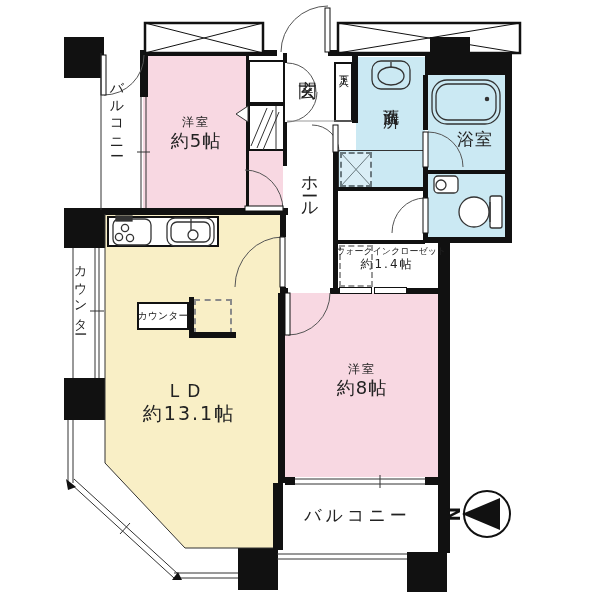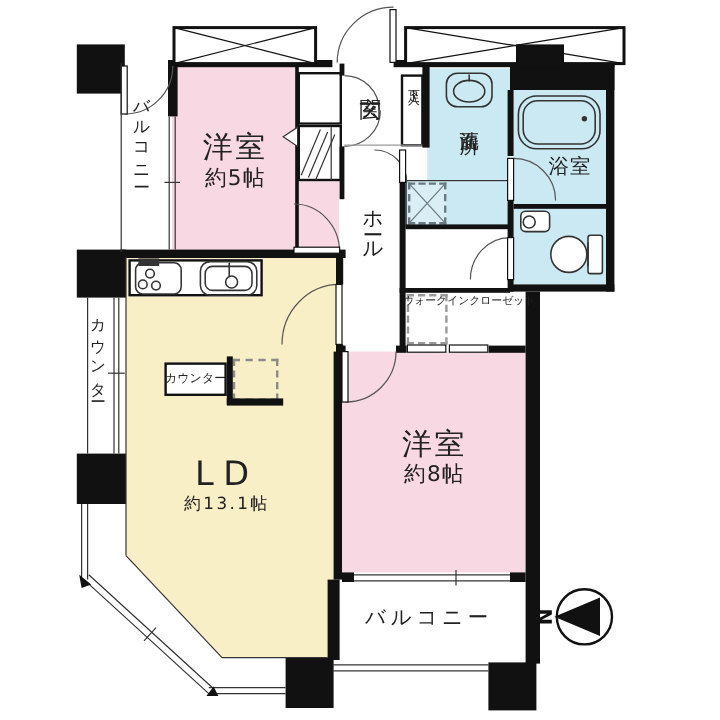--- a/index.html
+++ b/index.html
@@ -10,21 +10,21 @@
   .pillar{position:absolute;background:var(--wall,#111);}
   .lbl{position:absolute;color:#222;line-height:1.25;white-space:nowrap;}
   .center{display:flex;align-items:center;justify-content:center;text-align:center;}
   .vtext{writing-mode:vertical-rl;text-orientation:upright;}
   .box{position:absolute;background:#fff;border:2px solid #111;box-sizing:border-box;}
   .dashedbox{position:absolute;border:2px dashed #8a8a8a;box-sizing:border-box;}
   .bg-pink{background:var(--bedroom,#f8d8e2);}
   .bg-yellow{background:var(--living,#f9efc6);}
   .bg-cyan{background:var(--wet,#cbe9f3);}
   svg{position:absolute;left:0;top:0;}
-  .roomname{font-size:25px;letter-spacing:2px;}
+  .roomname{font-size:12px;letter-spacing:2px;}
   .roomsize{font-size:18px;letter-spacing:1px;}
 </style>
 </head>
 <body>
 
 <div id="plan">
 
   <div class="room bg-pink" style="left:143px;top:53px;width:140px;height:157px;
               clip-path:polygon(0 0,105px 0,105px 97px,140px 97px,140px 157px,0 157px);"></div>
 
@@ -232,30 +232,31 @@
   <div class="lbl vtext" style="left:337px;top:67px;font-size:10px;letter-spacing:1px;">下足入</div>
 
   <div class="lbl vtext" style="left:381px;top:96px;font-size:16px;letter-spacing:2px;">洗面所</div>
 
   <div class="lbl center" style="left:446px;top:128px;width:58px;height:24px;font-size:17px;letter-spacing:1px;">浴室</div>
 
   <div class="lbl vtext" style="left:299px;top:164px;font-size:17px;letter-spacing:3px;">ホール</div>
 
   <div class="lbl" style="left:336px;top:246px;width:102px;text-align:center;">
     <div style="font-size:9px;">ウォークインクローゼット</div>
+    <div style="font-size:12px;letter-spacing:2px;">約1.4帖</div>
   </div>
 
   <div class="lbl vtext" style="left:72px;top:256px;font-size:13px;letter-spacing:3px;">カウンター</div>
 
 
   <div class="lbl center" style="left:137px;top:302px;width:52px;height:28px;font-size:10px;">カウンター</div>
 
   <div class="lbl center" style="left:113px;top:372px;width:152px;height:62px;flex-direction:column;">
-    <span style="font-size:28px;letter-spacing:8px;text-align:right;">LD</span>
-    <span style="font-size:14px;letter-spacing:2px;">約13.1帖</span>
+    <span style="font-size:17px;letter-spacing:8px;text-align:right;">LD</span>
+    <span style="font-size:19px;letter-spacing:2px;">約13.1帖</span>
   </div>
 
   <div class="lbl center" style="left:312px;top:350px;width:100px;height:62px;flex-direction:column;">
     <span class="roomname">洋室</span>
     <span class="roomsize">約8帖</span>
   </div>
 
   <div class="lbl center" style="left:295px;top:502px;width:125px;height:28px;font-size:17px;letter-spacing:4px;">バルコニー</div>
 
 </div>

